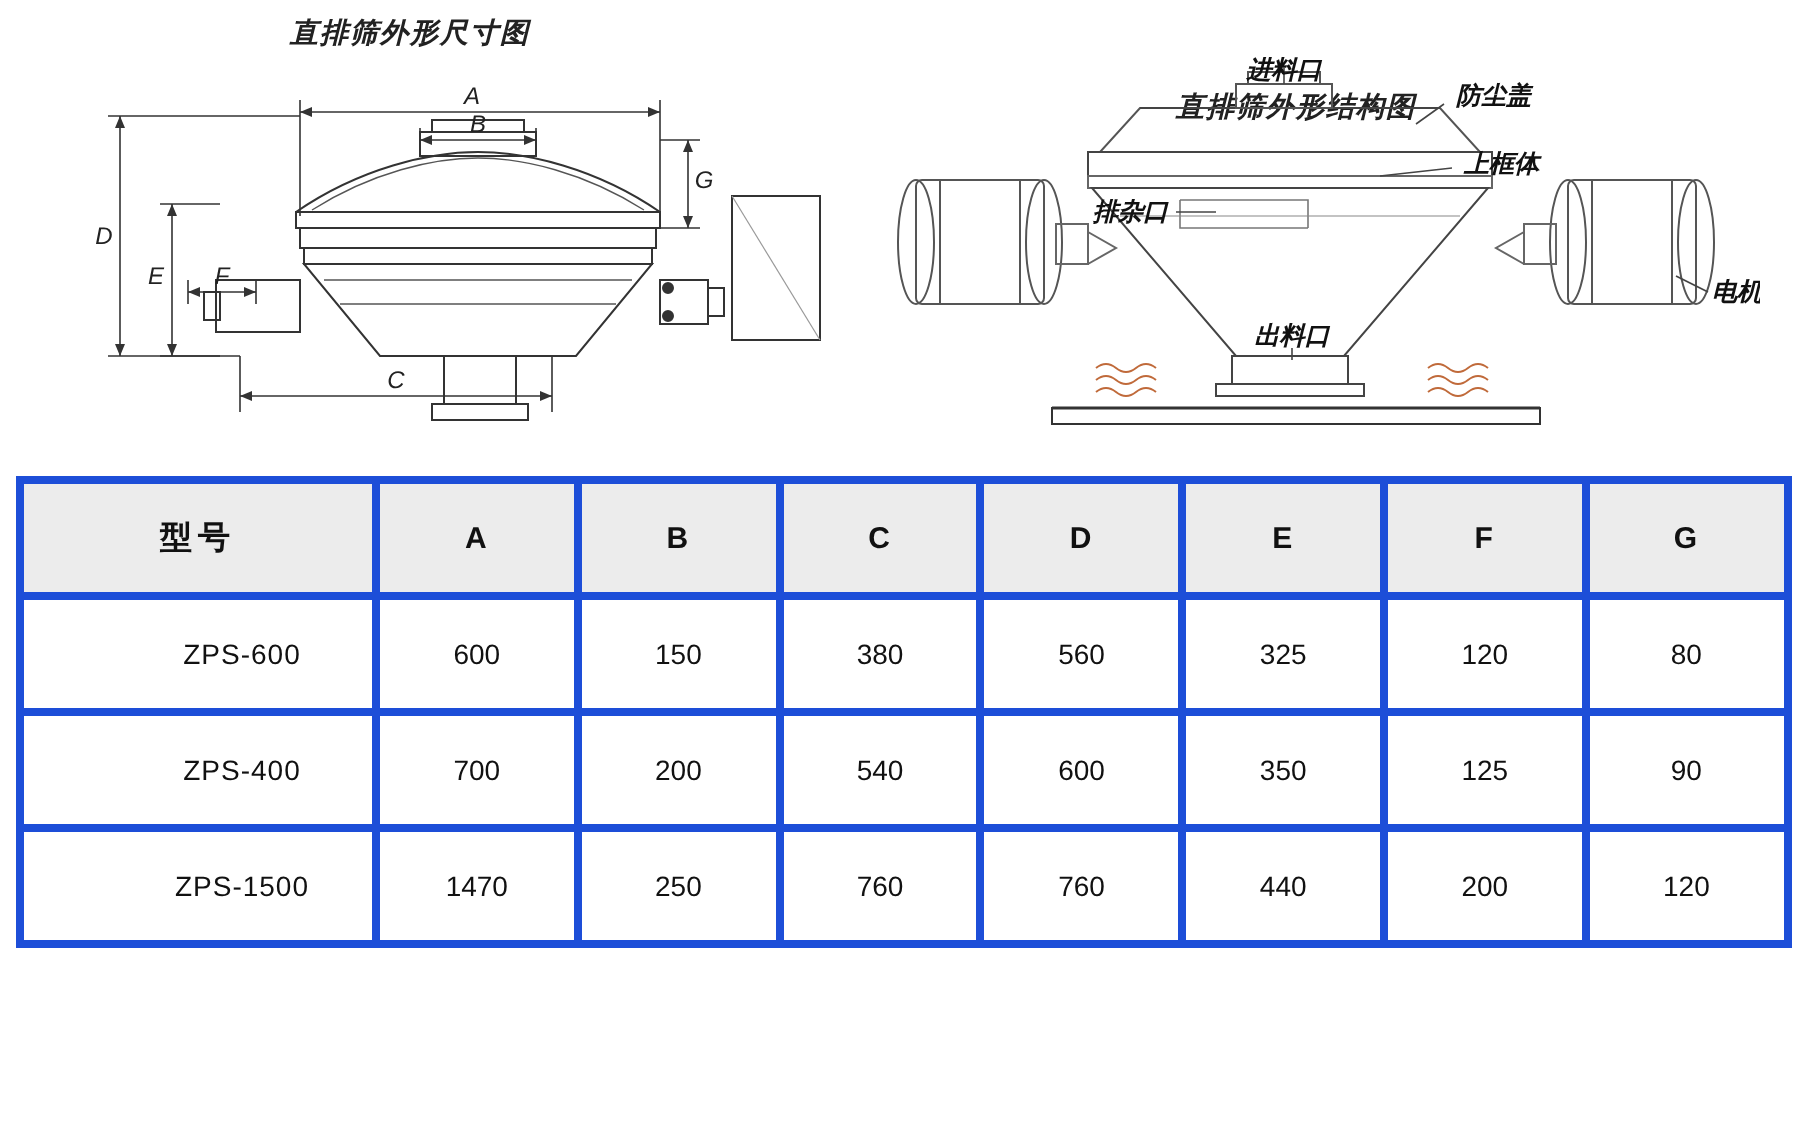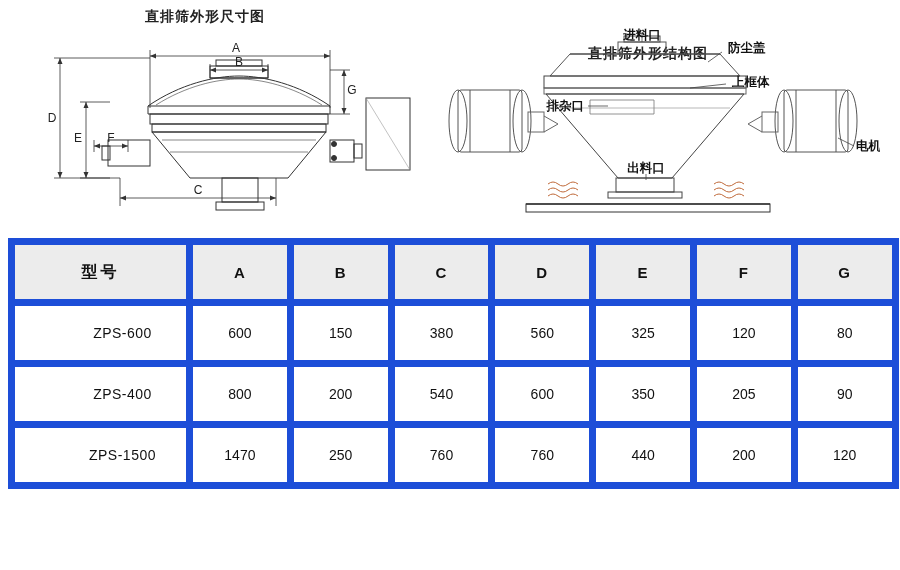--- a/index.html
+++ b/index.html
@@ -19,20 +19,21 @@
     position: relative;
     width: 900px;
     height: 570px;
   }
 
   
   .diagrams {
     position: relative;
     width: 772px;
     height: 232px;
+    font-style: italic;
   }
   .diagram-title {
     position: absolute;
     font-size: 14px;
     font-weight: bold;
     color: #222;
     letter-spacing: 1px;
     white-space: nowrap;
   }
   #title-left  { left: 145px; top: 8px; }
@@ -67,21 +68,21 @@
     left: 8px;
     top: 238px;
     width: 884px;
   }
   table.spec {
     border-collapse: collapse;
     width: 884px;
     table-layout: fixed;
   }
   table.spec th, table.spec td {
-    border: 7px solid #1d4ed8;
+    border: 4px solid #1d4ed8;
     text-align: center;
     font-size: 14px;
     color: #111;
     height: 54px;
     padding: 0;
   }
   table.spec thead th {
     background: #ececec;
     font-weight: bold;
     font-size: 15px;
@@ -308,26 +309,26 @@
           <td>600</td>
           <td>150</td>
           <td>380</td>
           <td>560</td>
           <td>325</td>
           <td>120</td>
           <td>80</td>
         </tr>
         <tr>
           <td class="model-cell">ZPS-400</td>
-          <td>800</td>
+          <td>700</td>
           <td>200</td>
           <td>540</td>
           <td>600</td>
           <td>350</td>
-          <td>205</td>
+          <td>125</td>
           <td>90</td>
         </tr>
         <tr>
           <td class="model-cell">ZPS-1500</td>
           <td>1470</td>
           <td>250</td>
           <td>760</td>
           <td>760</td>
           <td>440</td>
           <td>200</td>

